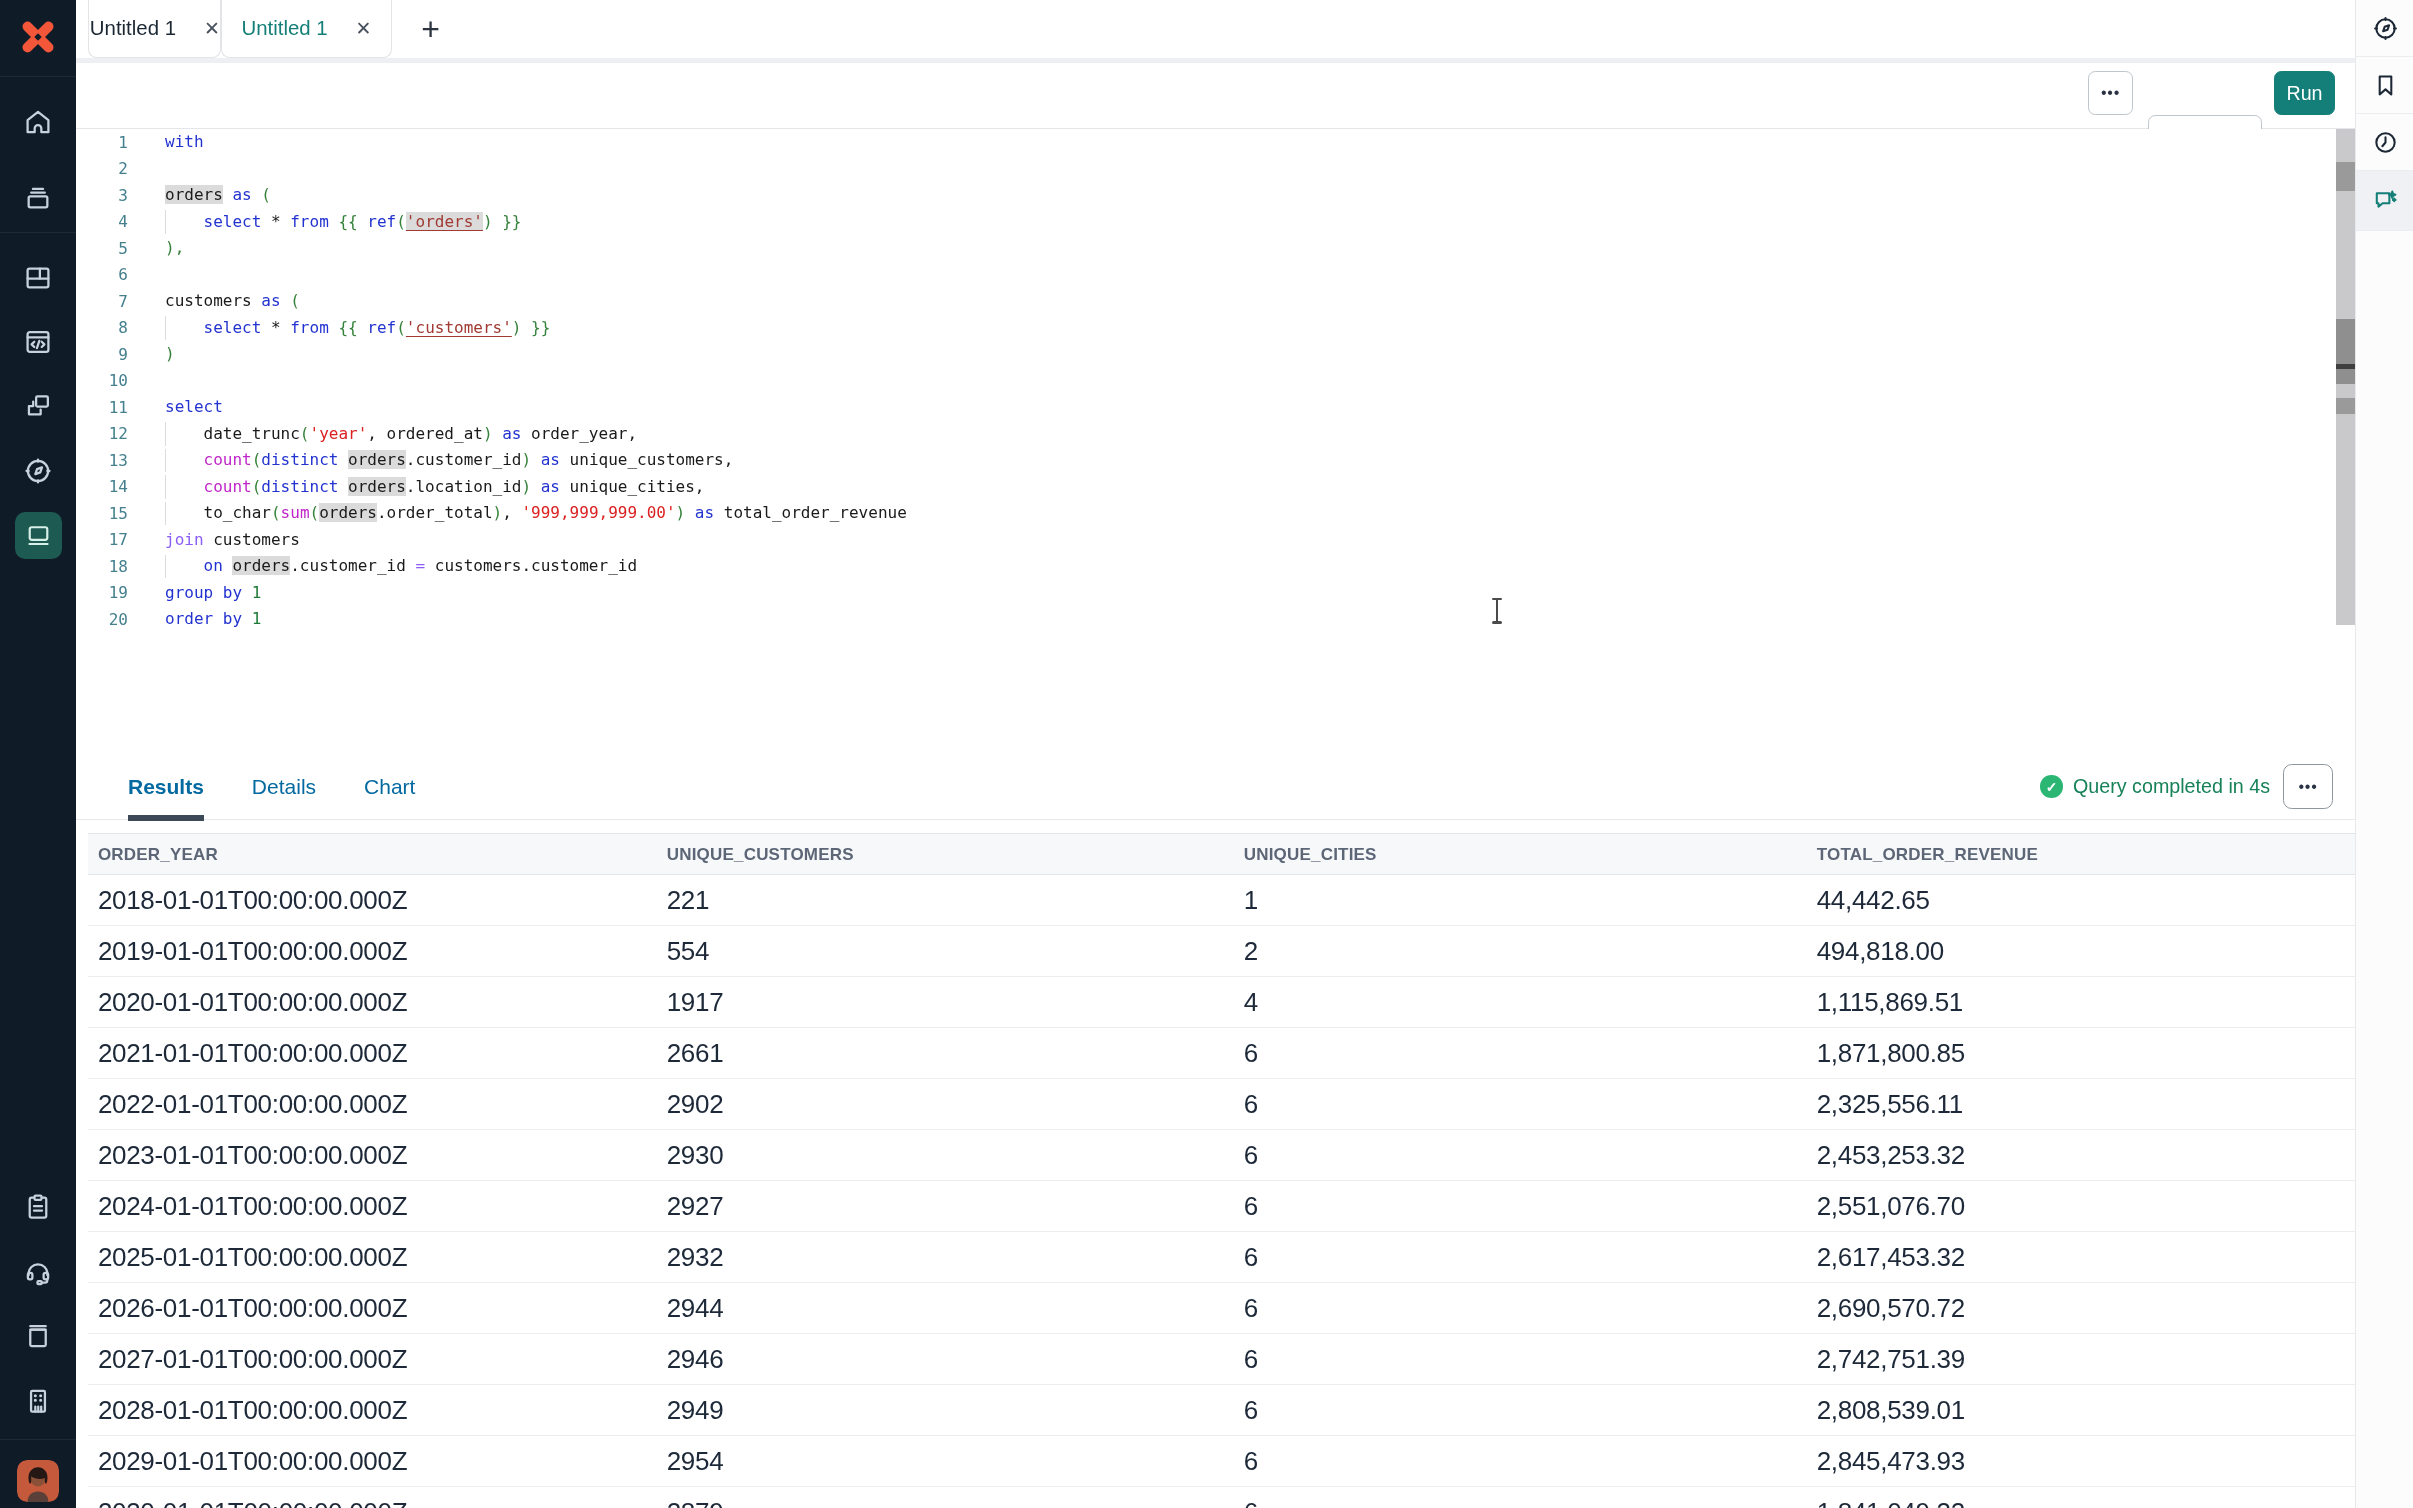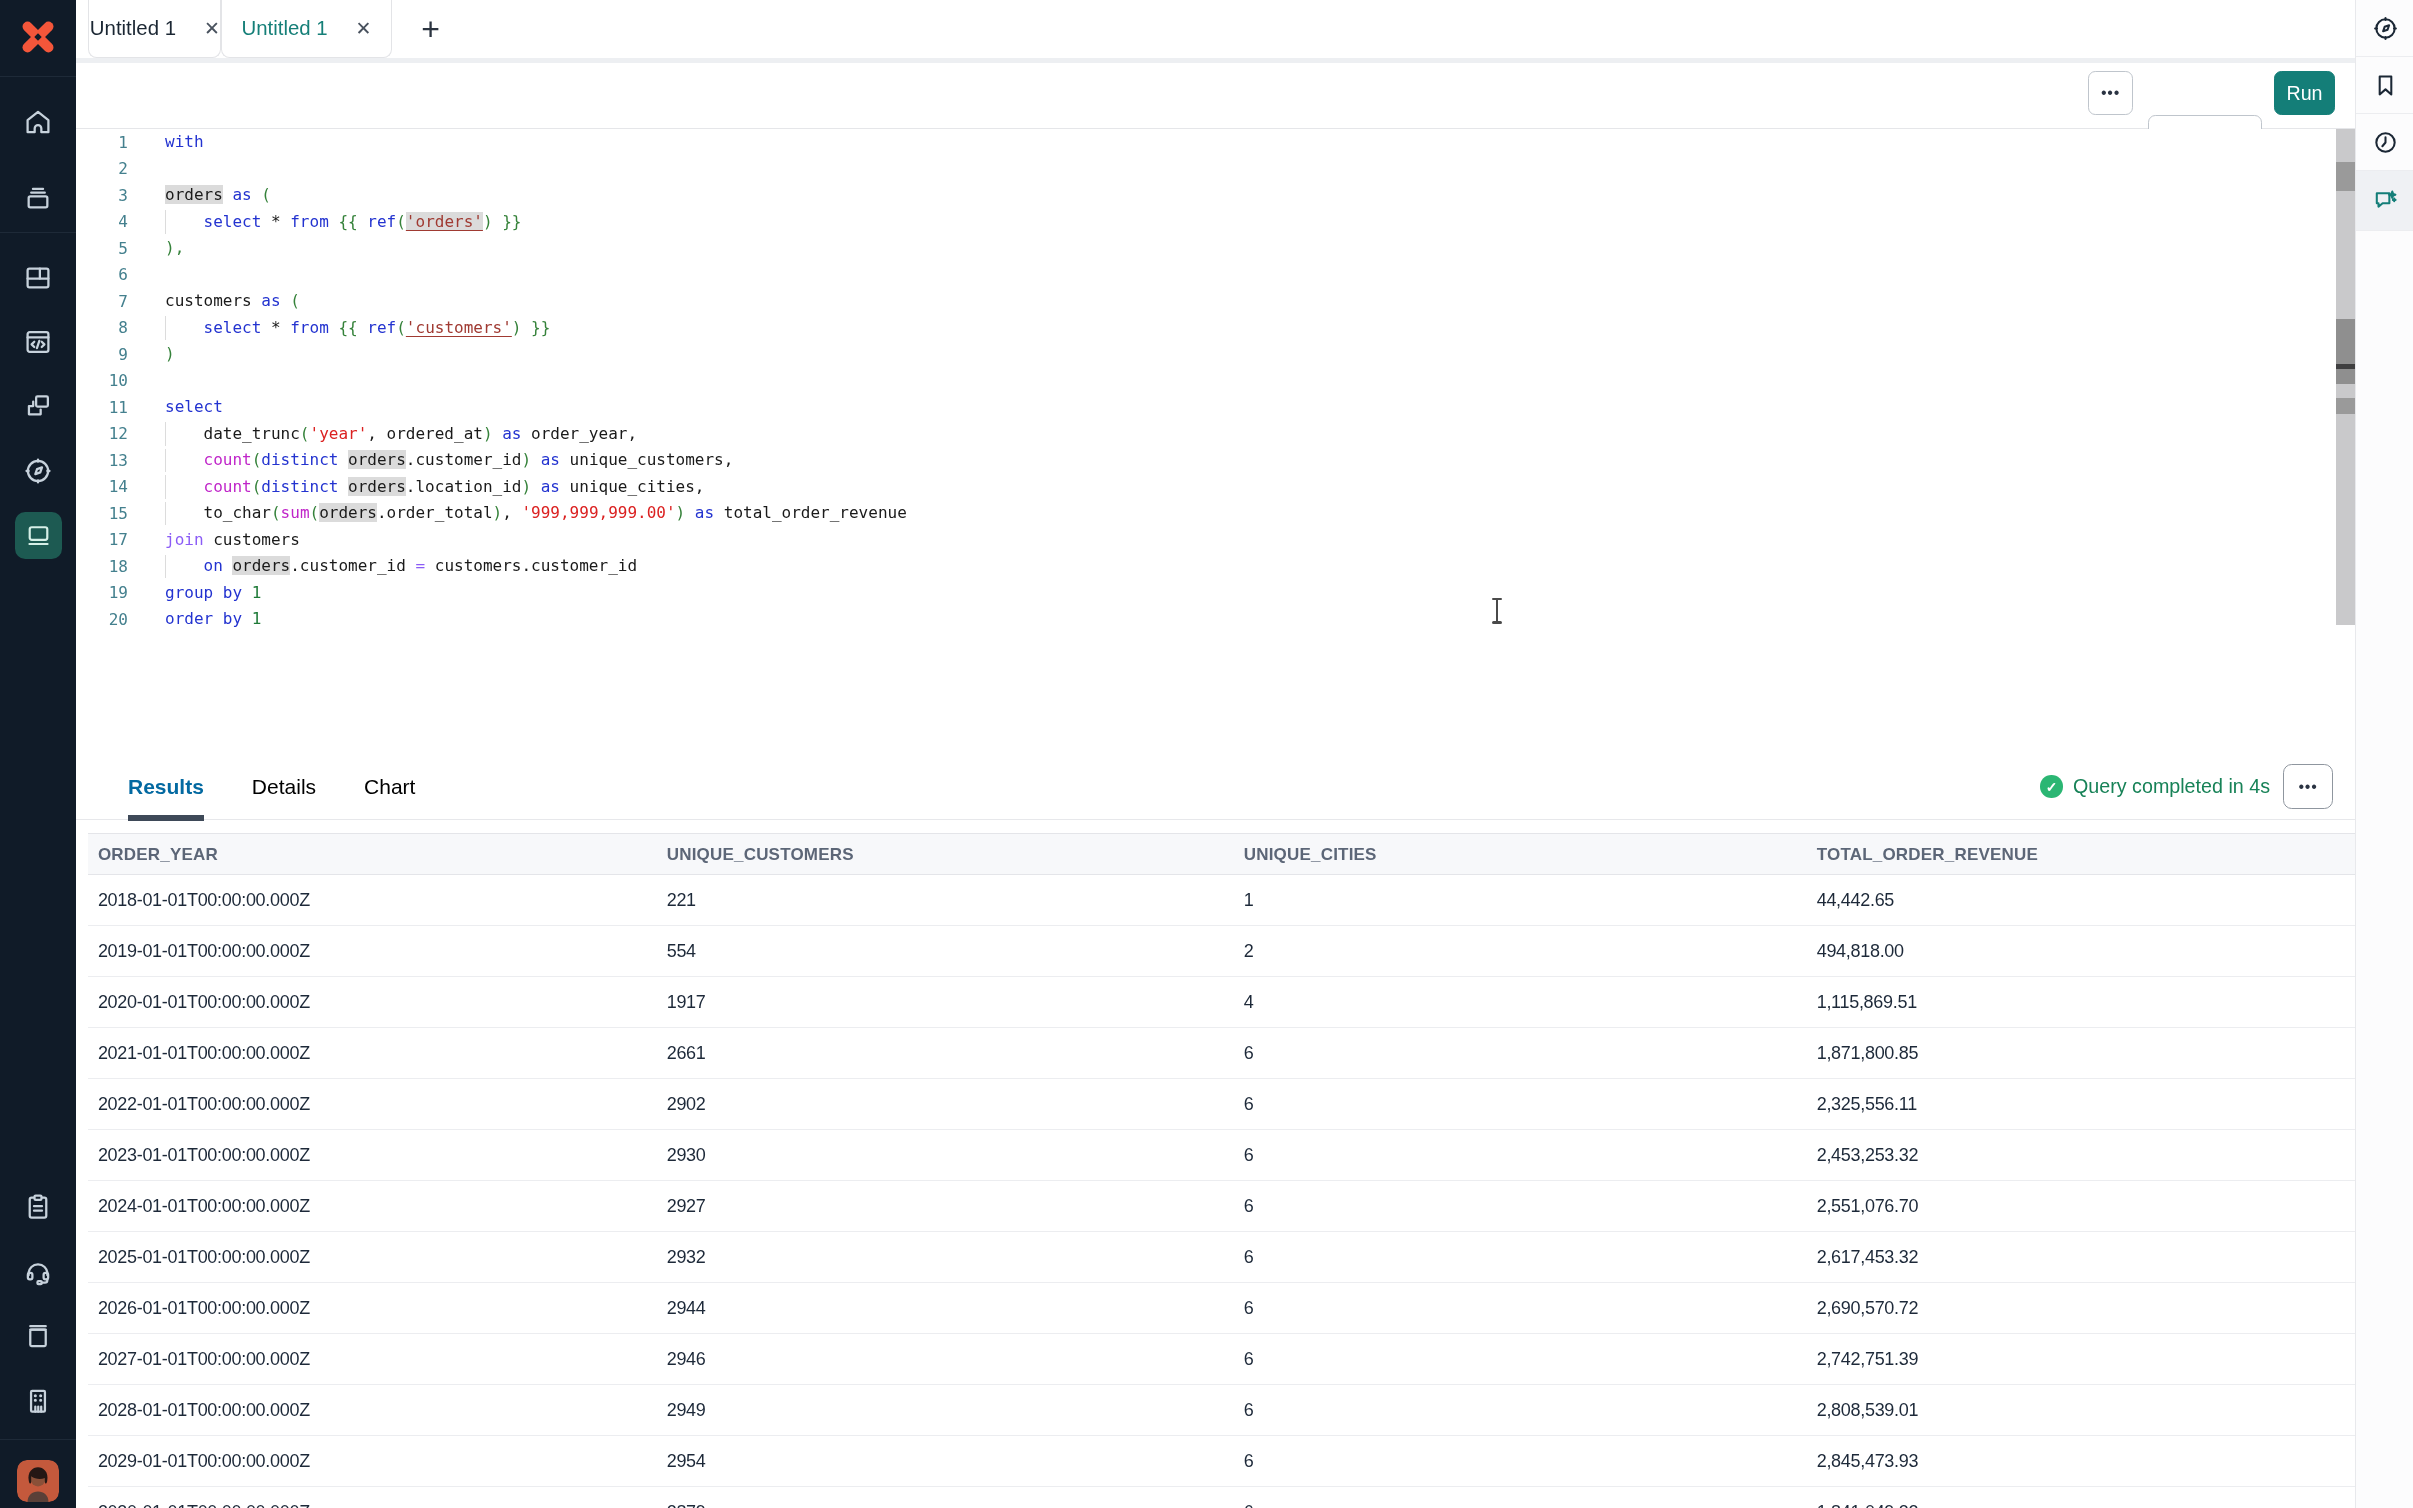--- a/index.html
+++ b/index.html
@@ -69,37 +69,37 @@
   .vthumb{position:absolute;left:0;width:19.7px;}
 
   
   .ibeam{position:absolute;left:1420px;top:599px;width:2.2px;height:23px;background:#4A4A4A;}
   .ibeam::before,.ibeam::after{content:"";position:absolute;left:-3.6px;width:9.5px;height:2.2px;background:#4A4A4A;border-radius:1.5px;}
   .ibeam::before{top:-1.5px;} .ibeam::after{bottom:-1.5px;}
 
   
   .resultsbar{position:absolute;left:0;top:754px;width:2279px;height:66px;border-bottom:1.5px solid #E7E8EB;background:#fff;}
   .rtabs{position:absolute;left:52px;top:0;height:100%;display:flex;gap:48px;}
-  .rtab{position:relative;height:100%;display:flex;align-items:center;font-size:21px;color:#000000;}
+  .rtab{position:relative;height:100%;display:flex;align-items:center;font-size:21px;color:#0369a1;}
   .rtab.active{font-weight:700;color:#0369a1;}
   .rtab.active::after{content:"";position:absolute;left:0;right:0;bottom:-1.5px;height:5.1px;background:#3E4958;}
   .status{position:absolute;right:22px;top:0;height:100%;display:flex;align-items:center;gap:13px;}
   .status-chip{display:flex;align-items:center;gap:10.2px;}
   .status-circle{width:22.6px;height:22.6px;border-radius:50%;background:#2BB673;color:#fff;display:flex;
        align-items:center;justify-content:center;font-size:14px;font-weight:700;}
   .status-text{font-size:19.7px;color:#178257;}
   .btn-rmore{position:relative;width:50px;height:45px;border:1.1px solid #8F969F;border-radius:8.7px;background:#fff;
        display:flex;align-items:center;justify-content:center;font-size:16px;color:#2A3342;letter-spacing:0.7px;}
 
   
   .grid{position:absolute;left:11.7px;top:833px;width:2268px;bottom:0;overflow:hidden;}
   .ghead{position:relative;height:42px;background:#F7F8FA;border-top:0.7px solid #E4E5E9;border-bottom:0.7px solid #E4E5E9;}
   .ghead .gc{position:absolute;top:0;height:42px;line-height:42px;font-size:17px;font-weight:700;color:#5C6677;letter-spacing:0.2px;}
   .grow{position:relative;height:51px;border-bottom:0.7px solid #ECEDF0;}
-  .grow .gc{position:absolute;top:0;height:51px;line-height:51px;font-size:18px;color:#1D2939;letter-spacing:-0.3px;}
+  .grow .gc{position:absolute;top:0;height:51px;line-height:51px;font-size:26px;color:#1D2939;letter-spacing:-0.3px;}
   .c0{left:10.2px;} .c1{left:579px;} .c2{left:1156px;} .c3{left:1729px;}
 </style>
 </head>
 <body>
 
 <div class="app">
 
   <nav class="sidebar">
     <div class="sb-logo">
       <svg viewBox="0 0 32 32">

